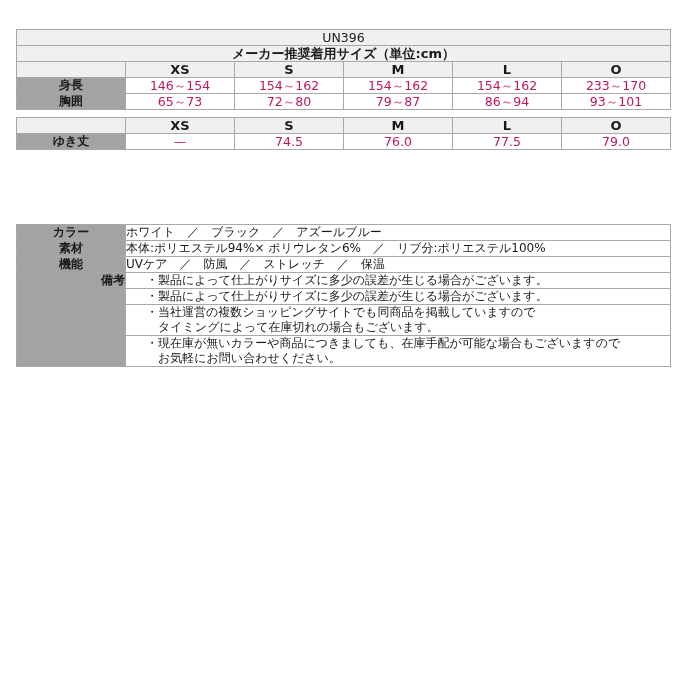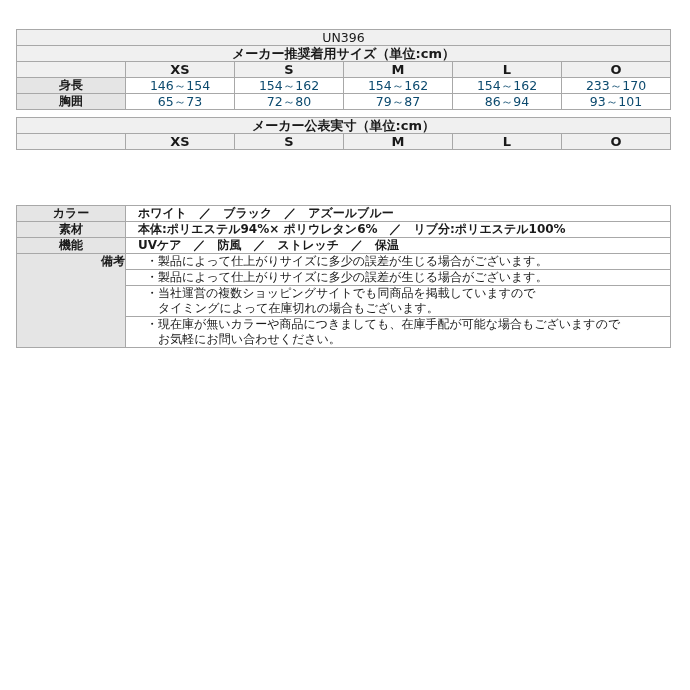--- a/index.html
+++ b/index.html
@@ -4,28 +4,28 @@
 <style>
   html, body { margin:0; padding:0; background:#ffffff; }
   body { width:690px; height:690px; position:relative; overflow:hidden;
          font-family:"DejaVu Sans","Liberation Sans",sans-serif; color:#1a1a1a; }
   table { position:absolute; left:16px; width:655px; border-collapse:collapse; table-layout:fixed; }
   td { border:1.5px solid #a8a8a8; padding:0; height:15px; line-height:15px;
        font-size:13px; text-align:center; white-space:nowrap; overflow:hidden; }
   td.gray { background:#f0f0f0; }
   td.bold { font-weight:bold; }
   td.title { font-size:12.5px; }
-  td.label { background:#e5e5e5; font-weight:bold; font-size:12px; }
-  td.val { font-size:12.5px; color:#0c4a6e; }
-  td.left { text-align:left; padding-left:12px; font-size:12px;font-weight:bold; }
+  td.label { background:#a3a3a3; font-weight:bold; font-size:12px; }
+  td.val { font-size:12.5px; color:#be185d; }
+  td.left { text-align:left; padding-left:0; font-size:12px; }
   td.note { vertical-align:top;text-align:right; }
   .col-label { width:109px; }
   #t1 { top:29px;border-radius:9px; }
   #t2 { top:117px; }
-  #t3 { top:205px; }
+  #t3 { top:224px; }
   #t3 td { font-size:12px; }
   #t3 td.note-cell { text-align:left; padding-left:20px; white-space:normal; line-height:15px; }
   .line { display:block; white-space:nowrap; }
 </style>
 </head>
 <body>
 
 <table id="t1">
   <colgroup>
       <col class="col-label">
@@ -72,30 +72,35 @@
 <table id="t2">
   <colgroup>
       <col class="col-label">
       <col>
       <col>
       <col>
       <col>
       <col>
     </colgroup>
   <tbody>
-      <tr>
-    <td colspan="6" class="gray bold">メーカー公表実寸（単位:cm）</td>
-  </tr>
   <tr>
     <td class="gray"></td>
     <td class="gray bold">XS</td>
     <td class="gray bold">S</td>
     <td class="gray bold">M</td>
     <td class="gray bold">L</td>
     <td class="gray bold">O</td>
+  </tr>
+  <tr>
+    <td class="label">ゆき丈</td>
+    <td class="val">—</td>
+    <td class="val">74.5</td>
+    <td class="val">76.0</td>
+    <td class="val">77.5</td>
+    <td class="val">79.0</td>
   </tr>
 </tbody>
   </table>
 
 <table id="t3">
   <colgroup>
       <col class="col-label">
       <col>
     </colgroup>
   <tbody>

